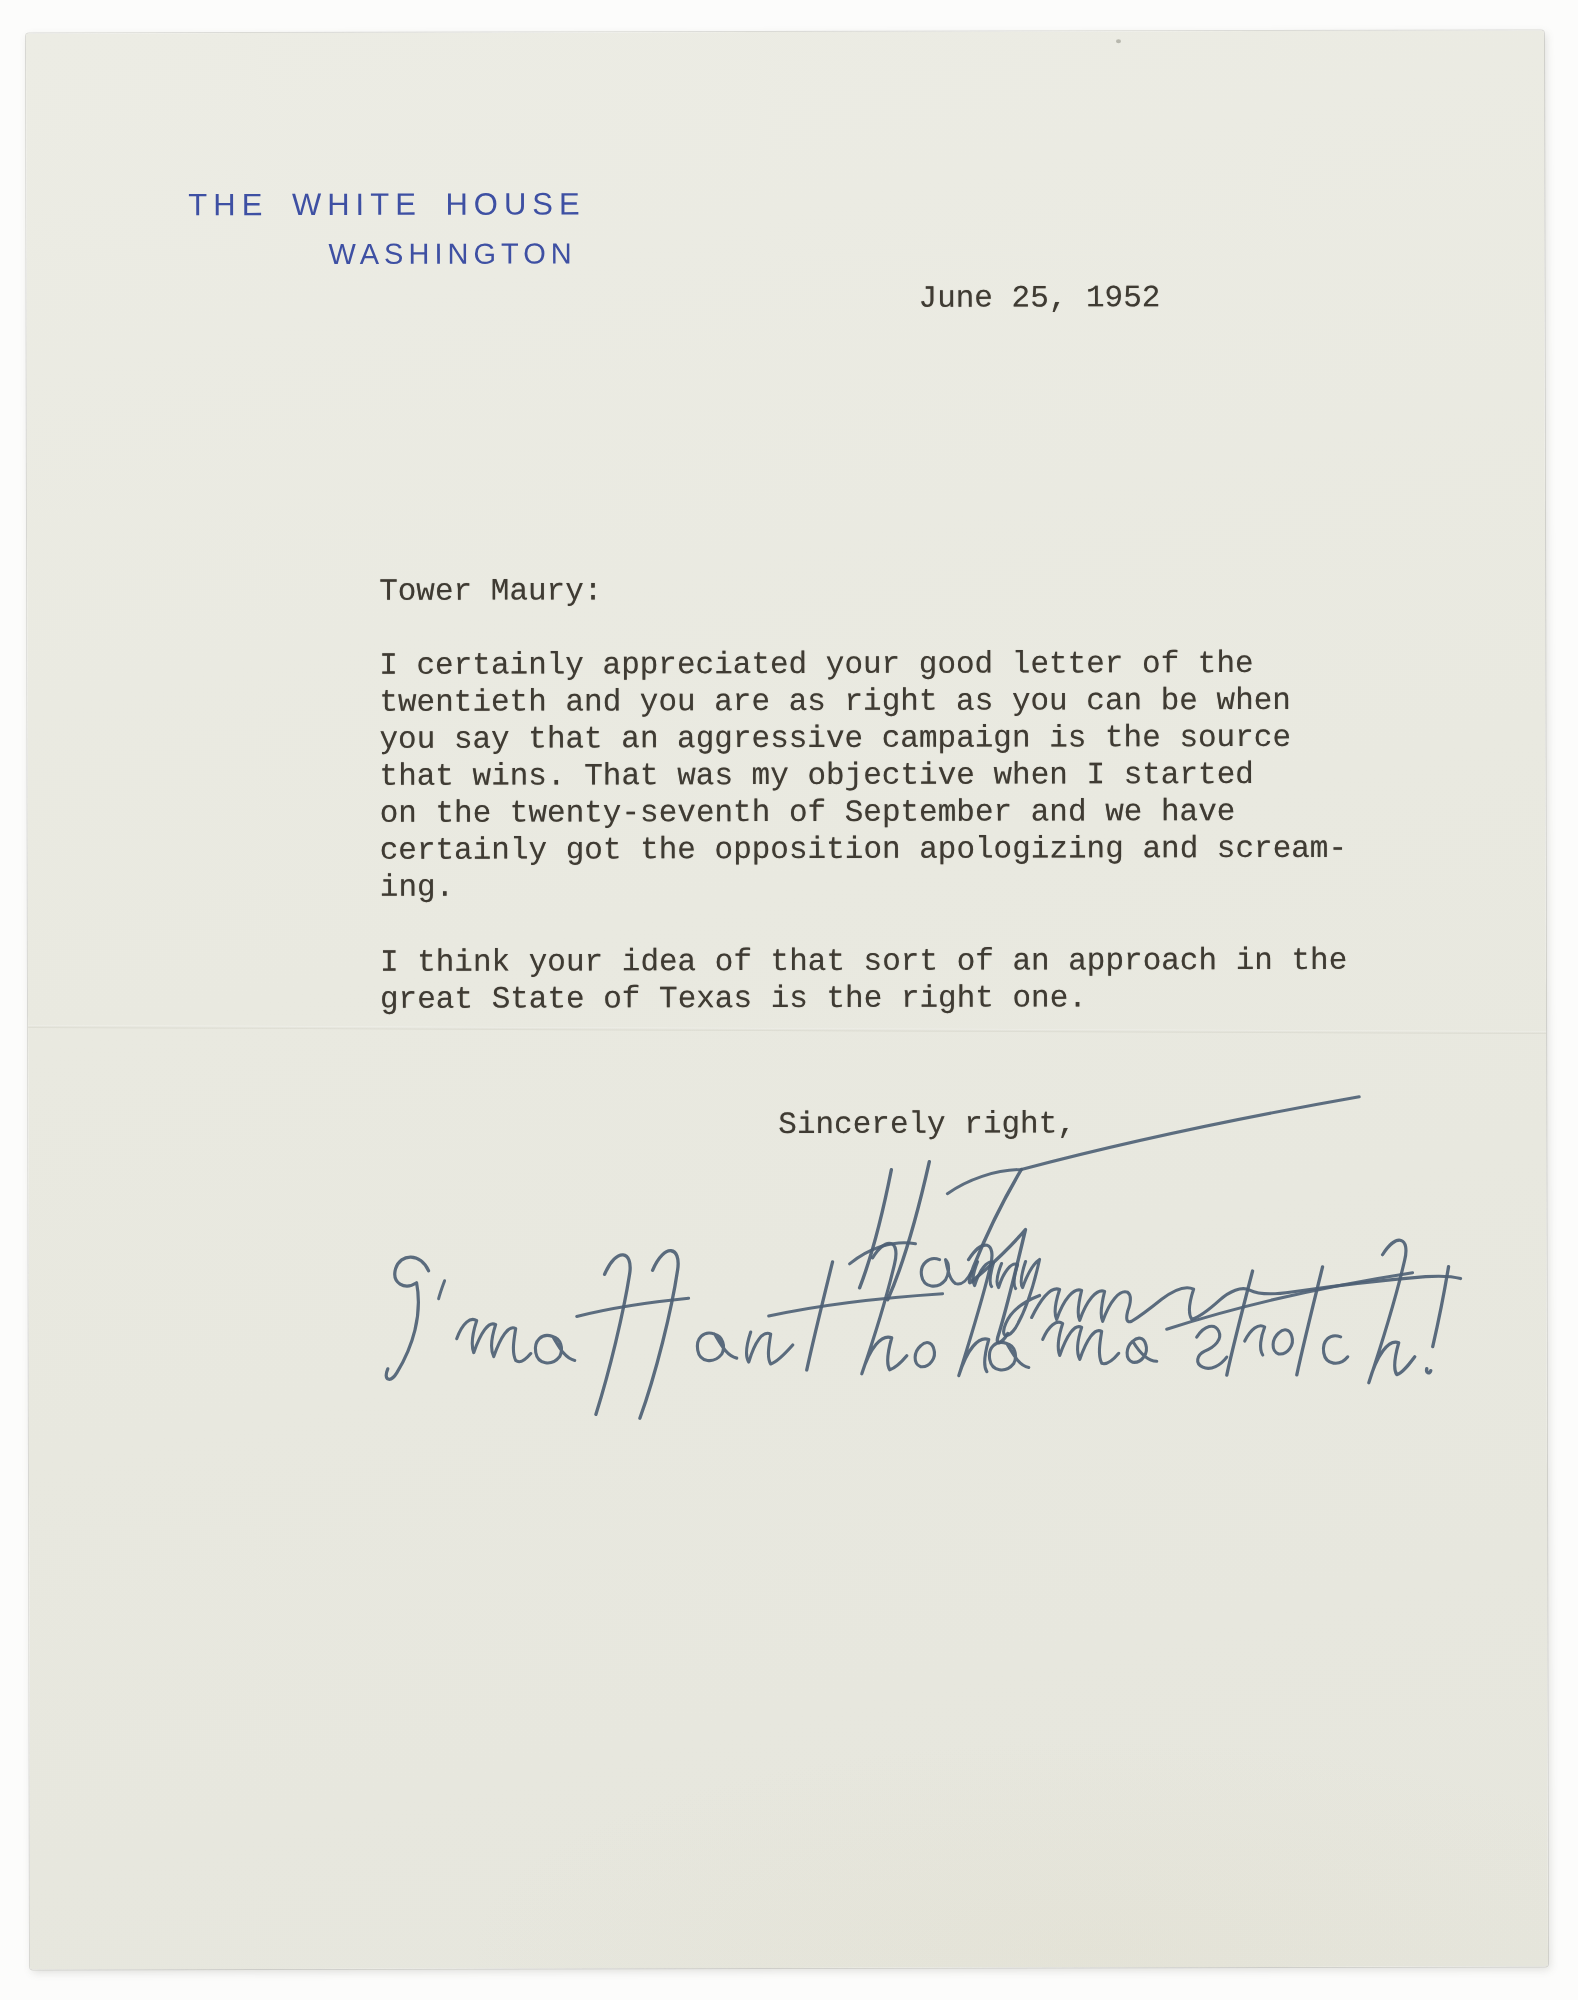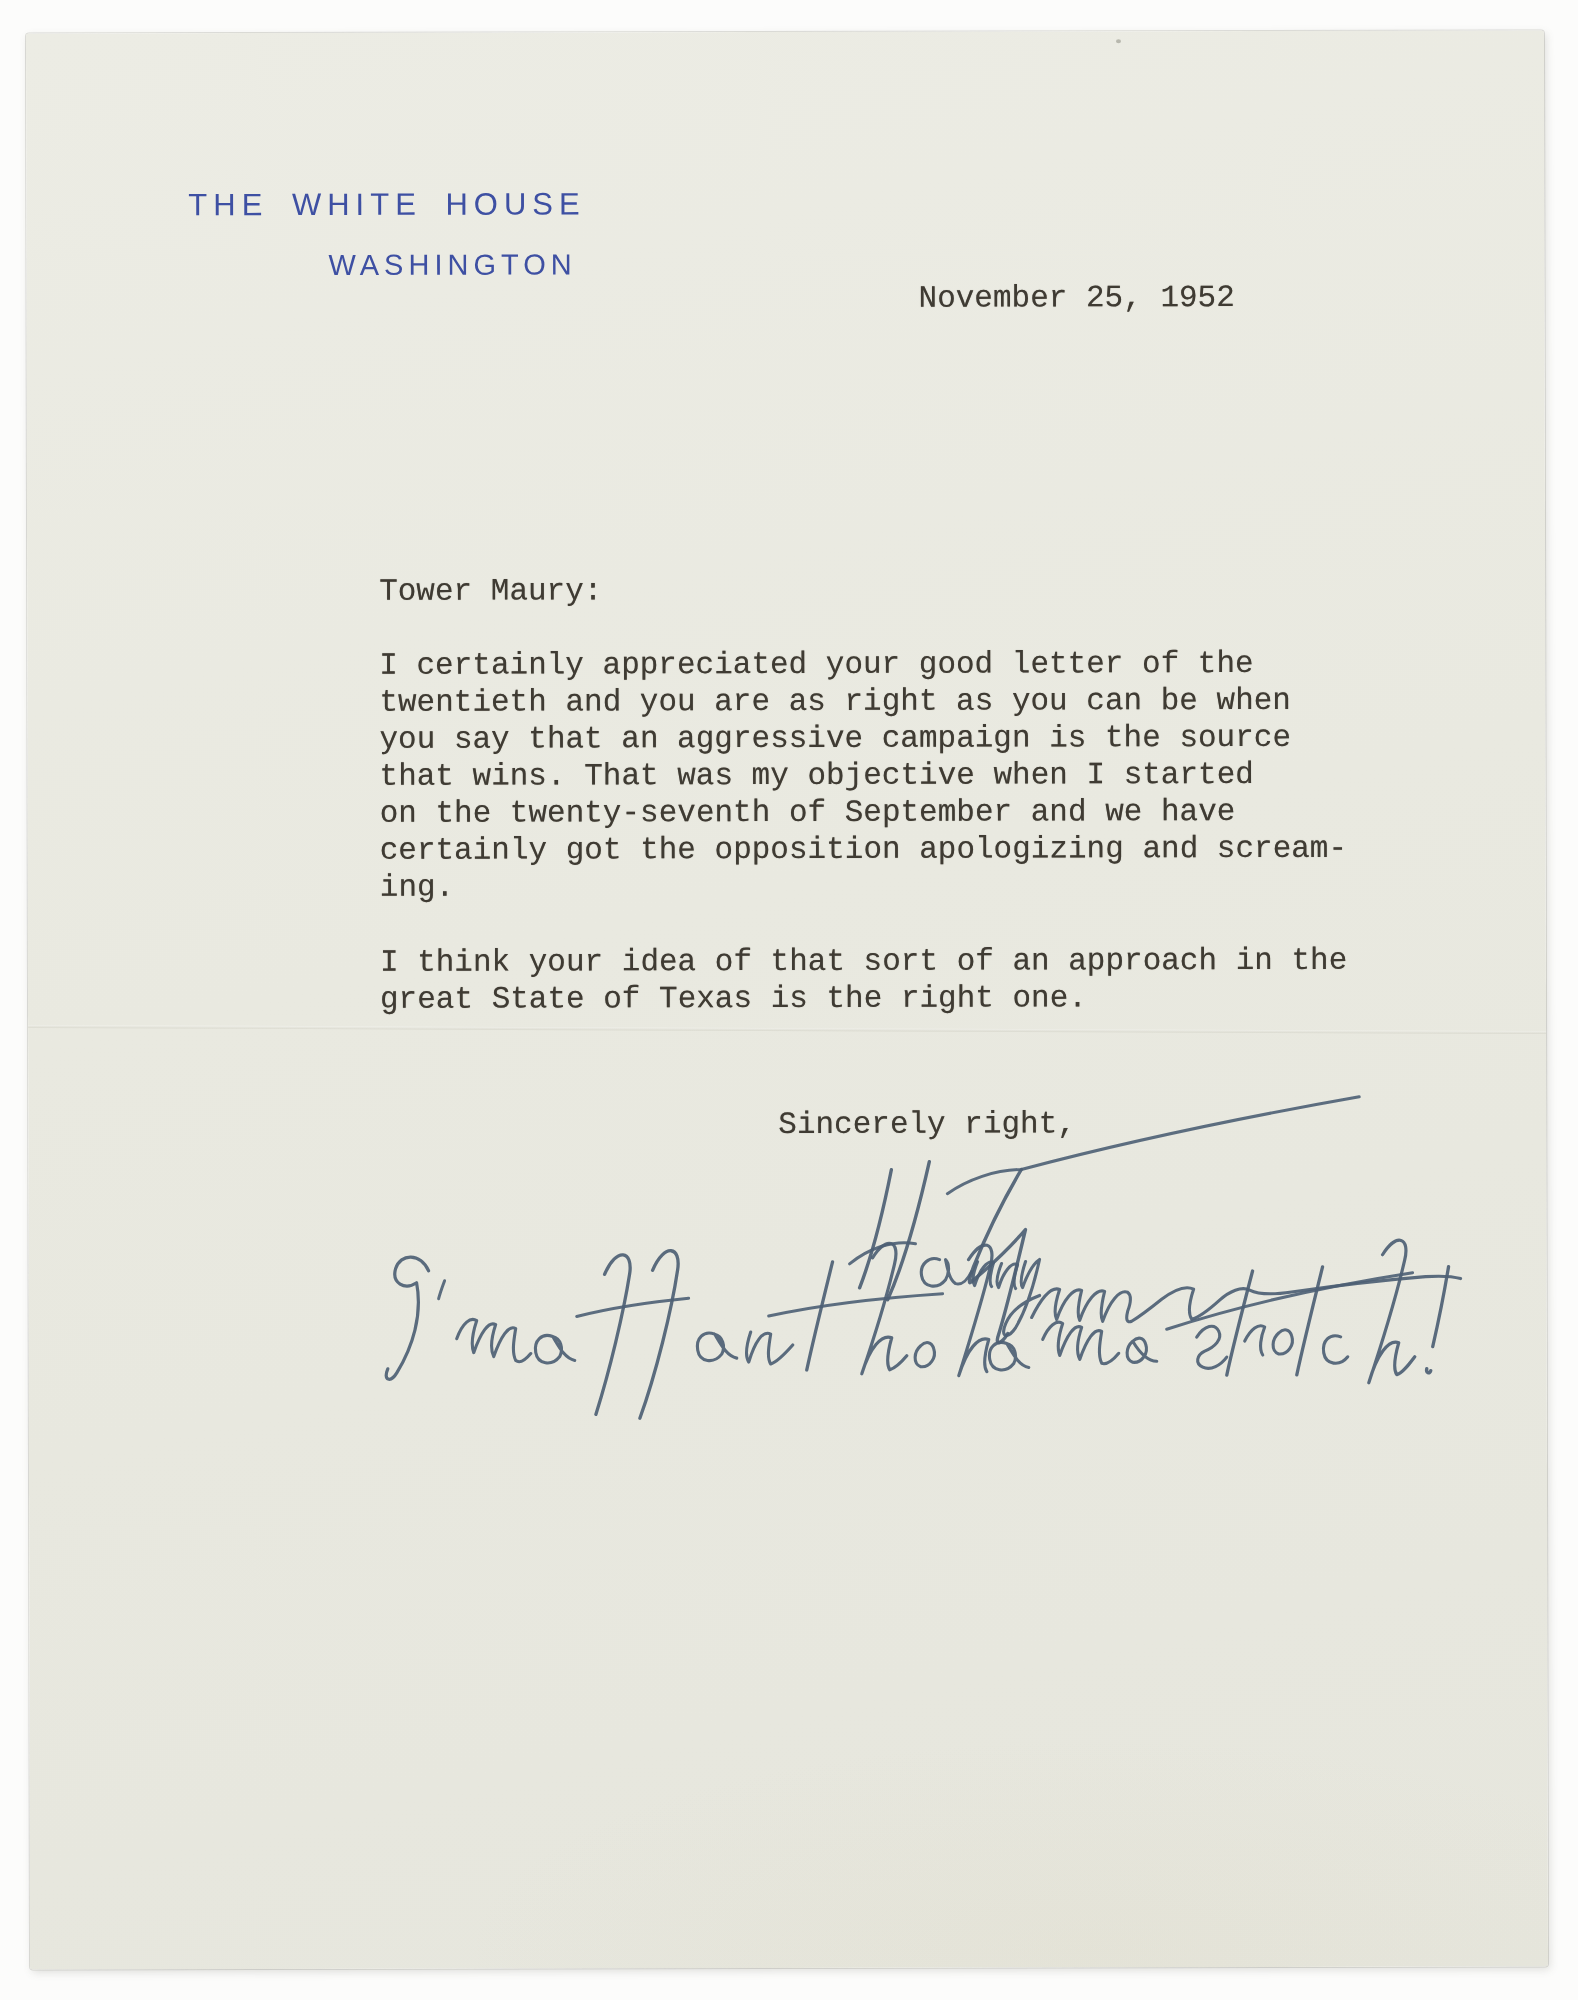--- a/index.html
+++ b/index.html
@@ -26,21 +26,21 @@
     border-radius:3px;
     transform:rotate(-0.12deg);
     transform-origin:50% 50%;
   }
   .letterhead-line1{
     position:absolute;left:162px;top:154px;
     color:var(--letterhead-blue);
     font-size:31px;letter-spacing:6px;word-spacing:9px;font-weight:400;
   }
   .letterhead-line2{
-    position:absolute;left:302px;top:216px;
+    position:absolute;left:302px;top:205px;
     color:var(--letterhead-blue);
     font-size:29px;letter-spacing:5px;font-weight:400;
   }
   .typed{
     position:absolute;
     font-family:"Liberation Mono","DejaVu Sans Mono",monospace;
     font-size:31px;line-height:37px;
     color:var(--typewriter-ink);
     white-space:pre-line;
     text-shadow:0 0 0.7px rgba(62,56,45,0.55);
@@ -68,21 +68,21 @@
 </style>
 </head>
 <body>
 
 <div class="scan">
   <div class="paper">
 
     <div class="letterhead-line1">THE WHITE HOUSE</div>
     <div class="letterhead-line2">WASHINGTON</div>
 
-    <div class="typed date">November 25, 1952</div>
+    <div class="typed date">June 25, 1952</div>
 
     <div class="typed salutation">Tower Maury:</div>
 
     <div class="typed para-1">I certainly appreciated your good letter of the
 twentieth and you are as right as you can be when
 you say that an aggressive campaign is the source
 that wins.  That was my objective when I started
 on the twenty-seventh of September and we have
 certainly got the opposition apologizing and scream-
 ing.</div>

